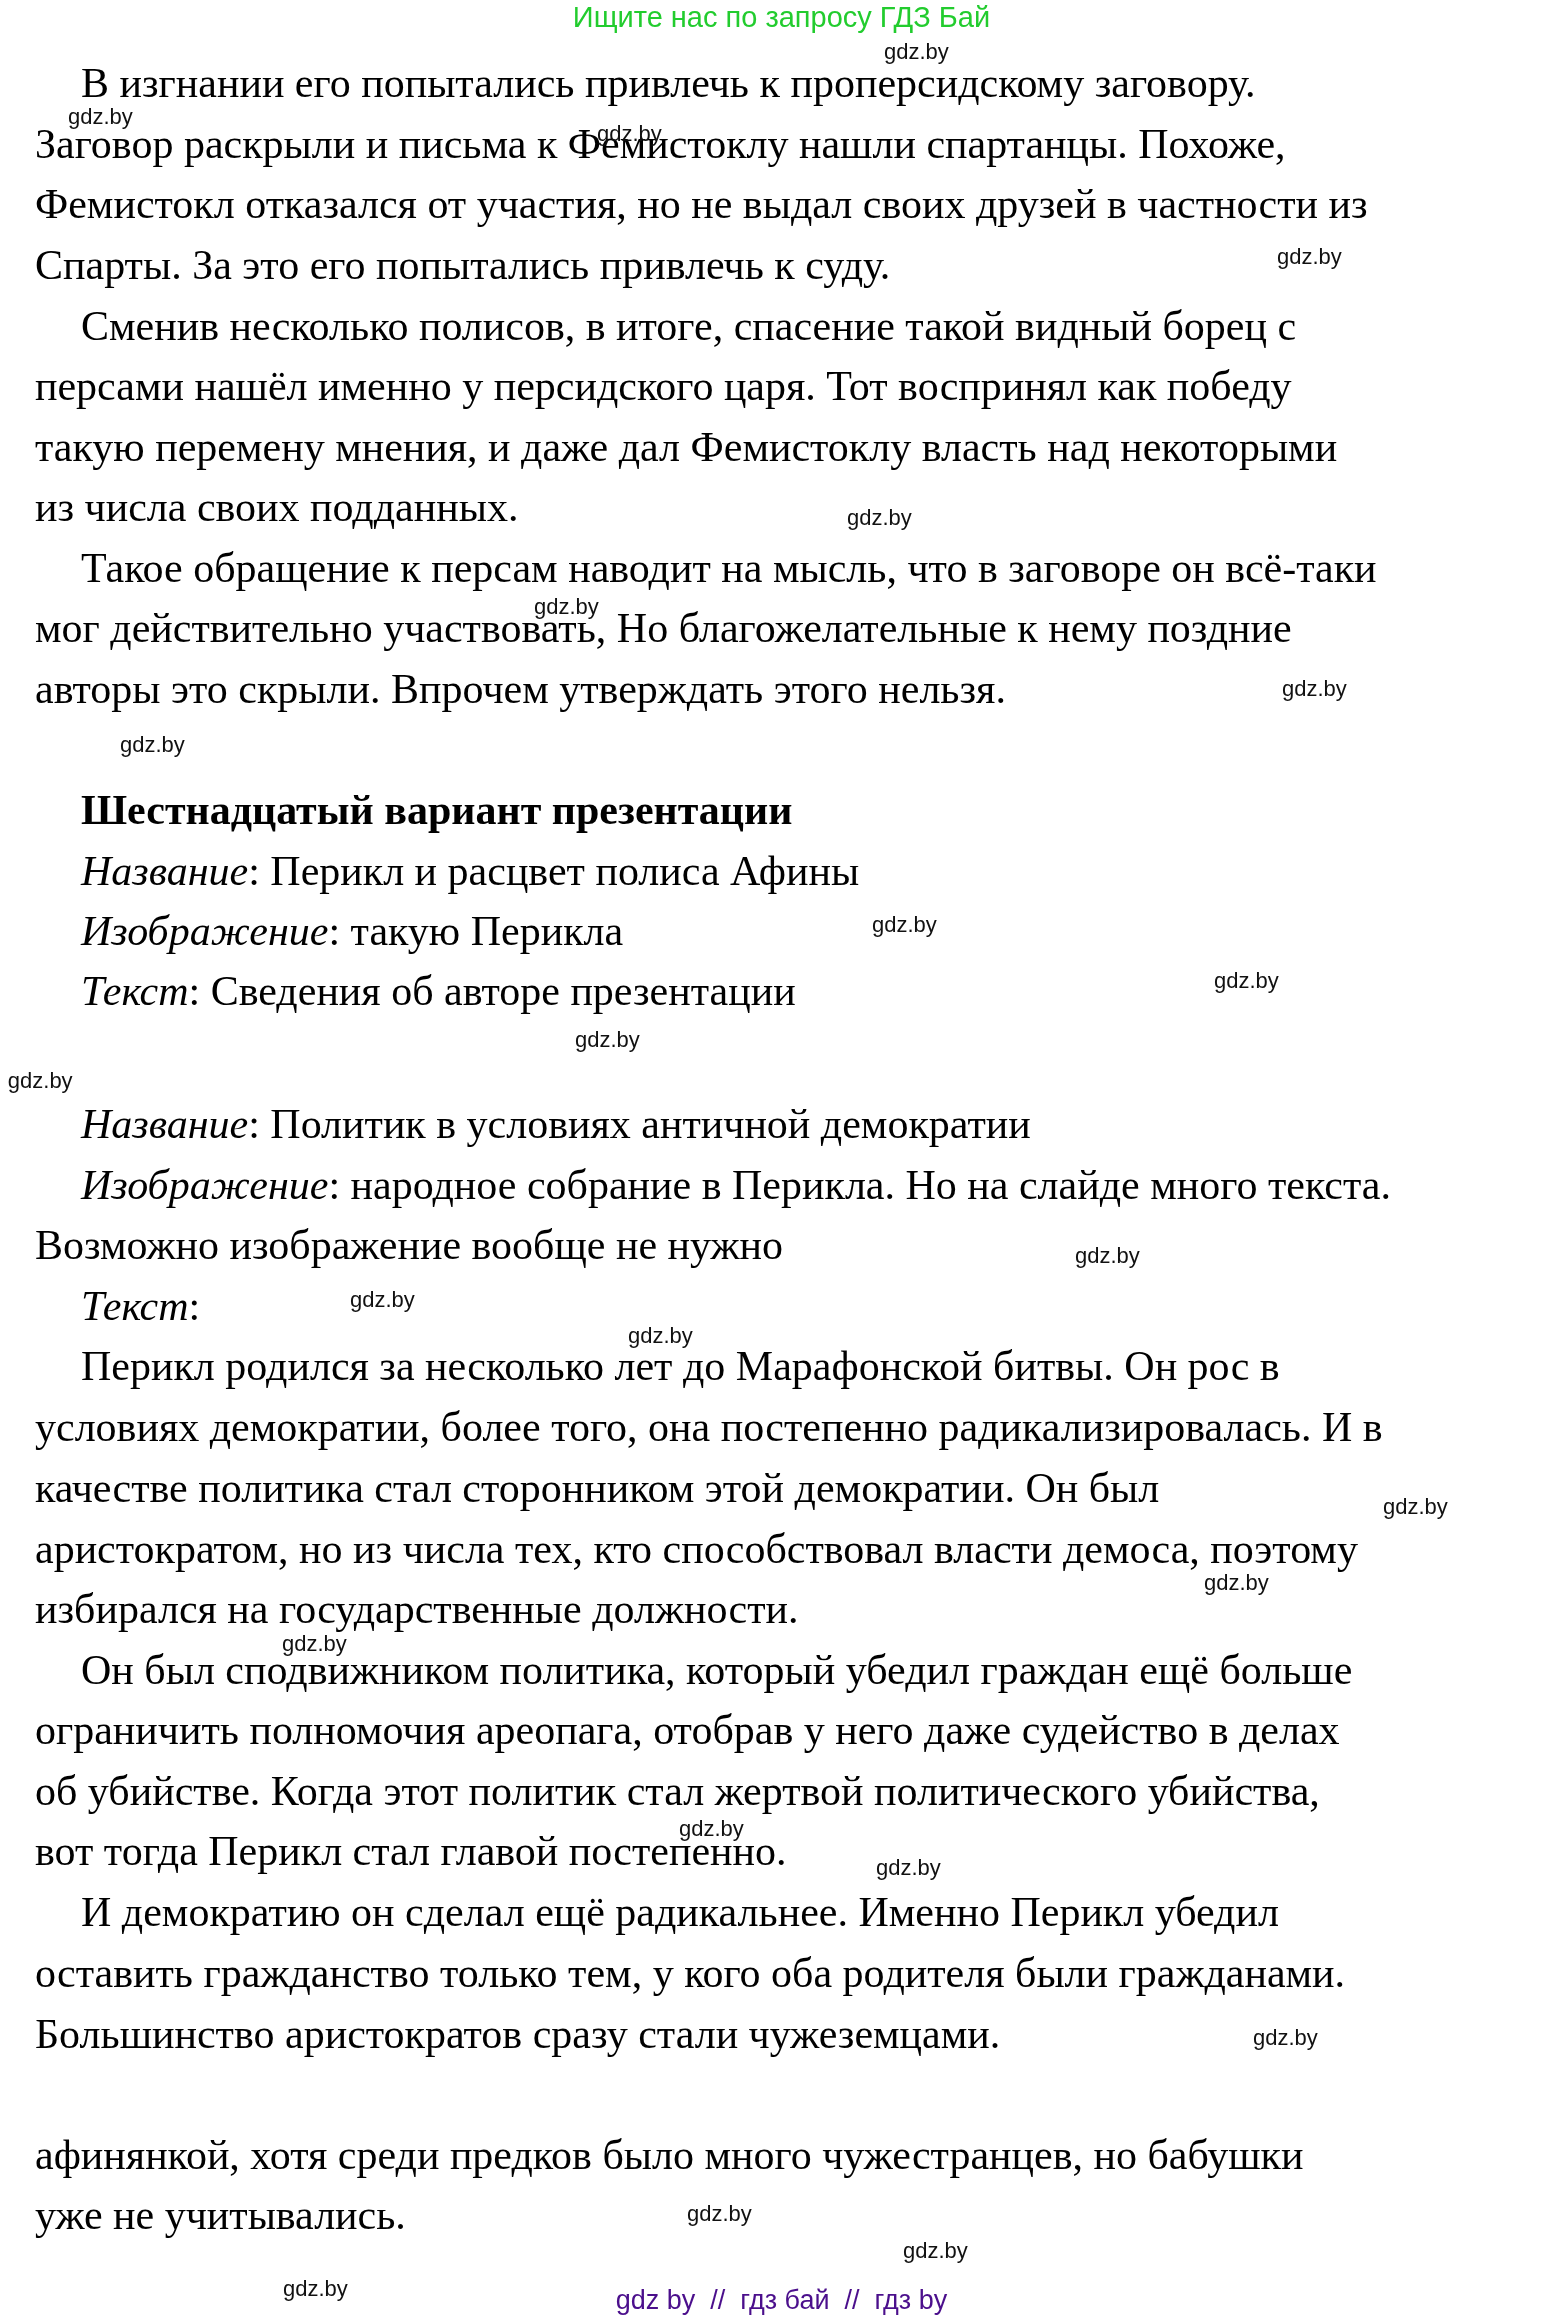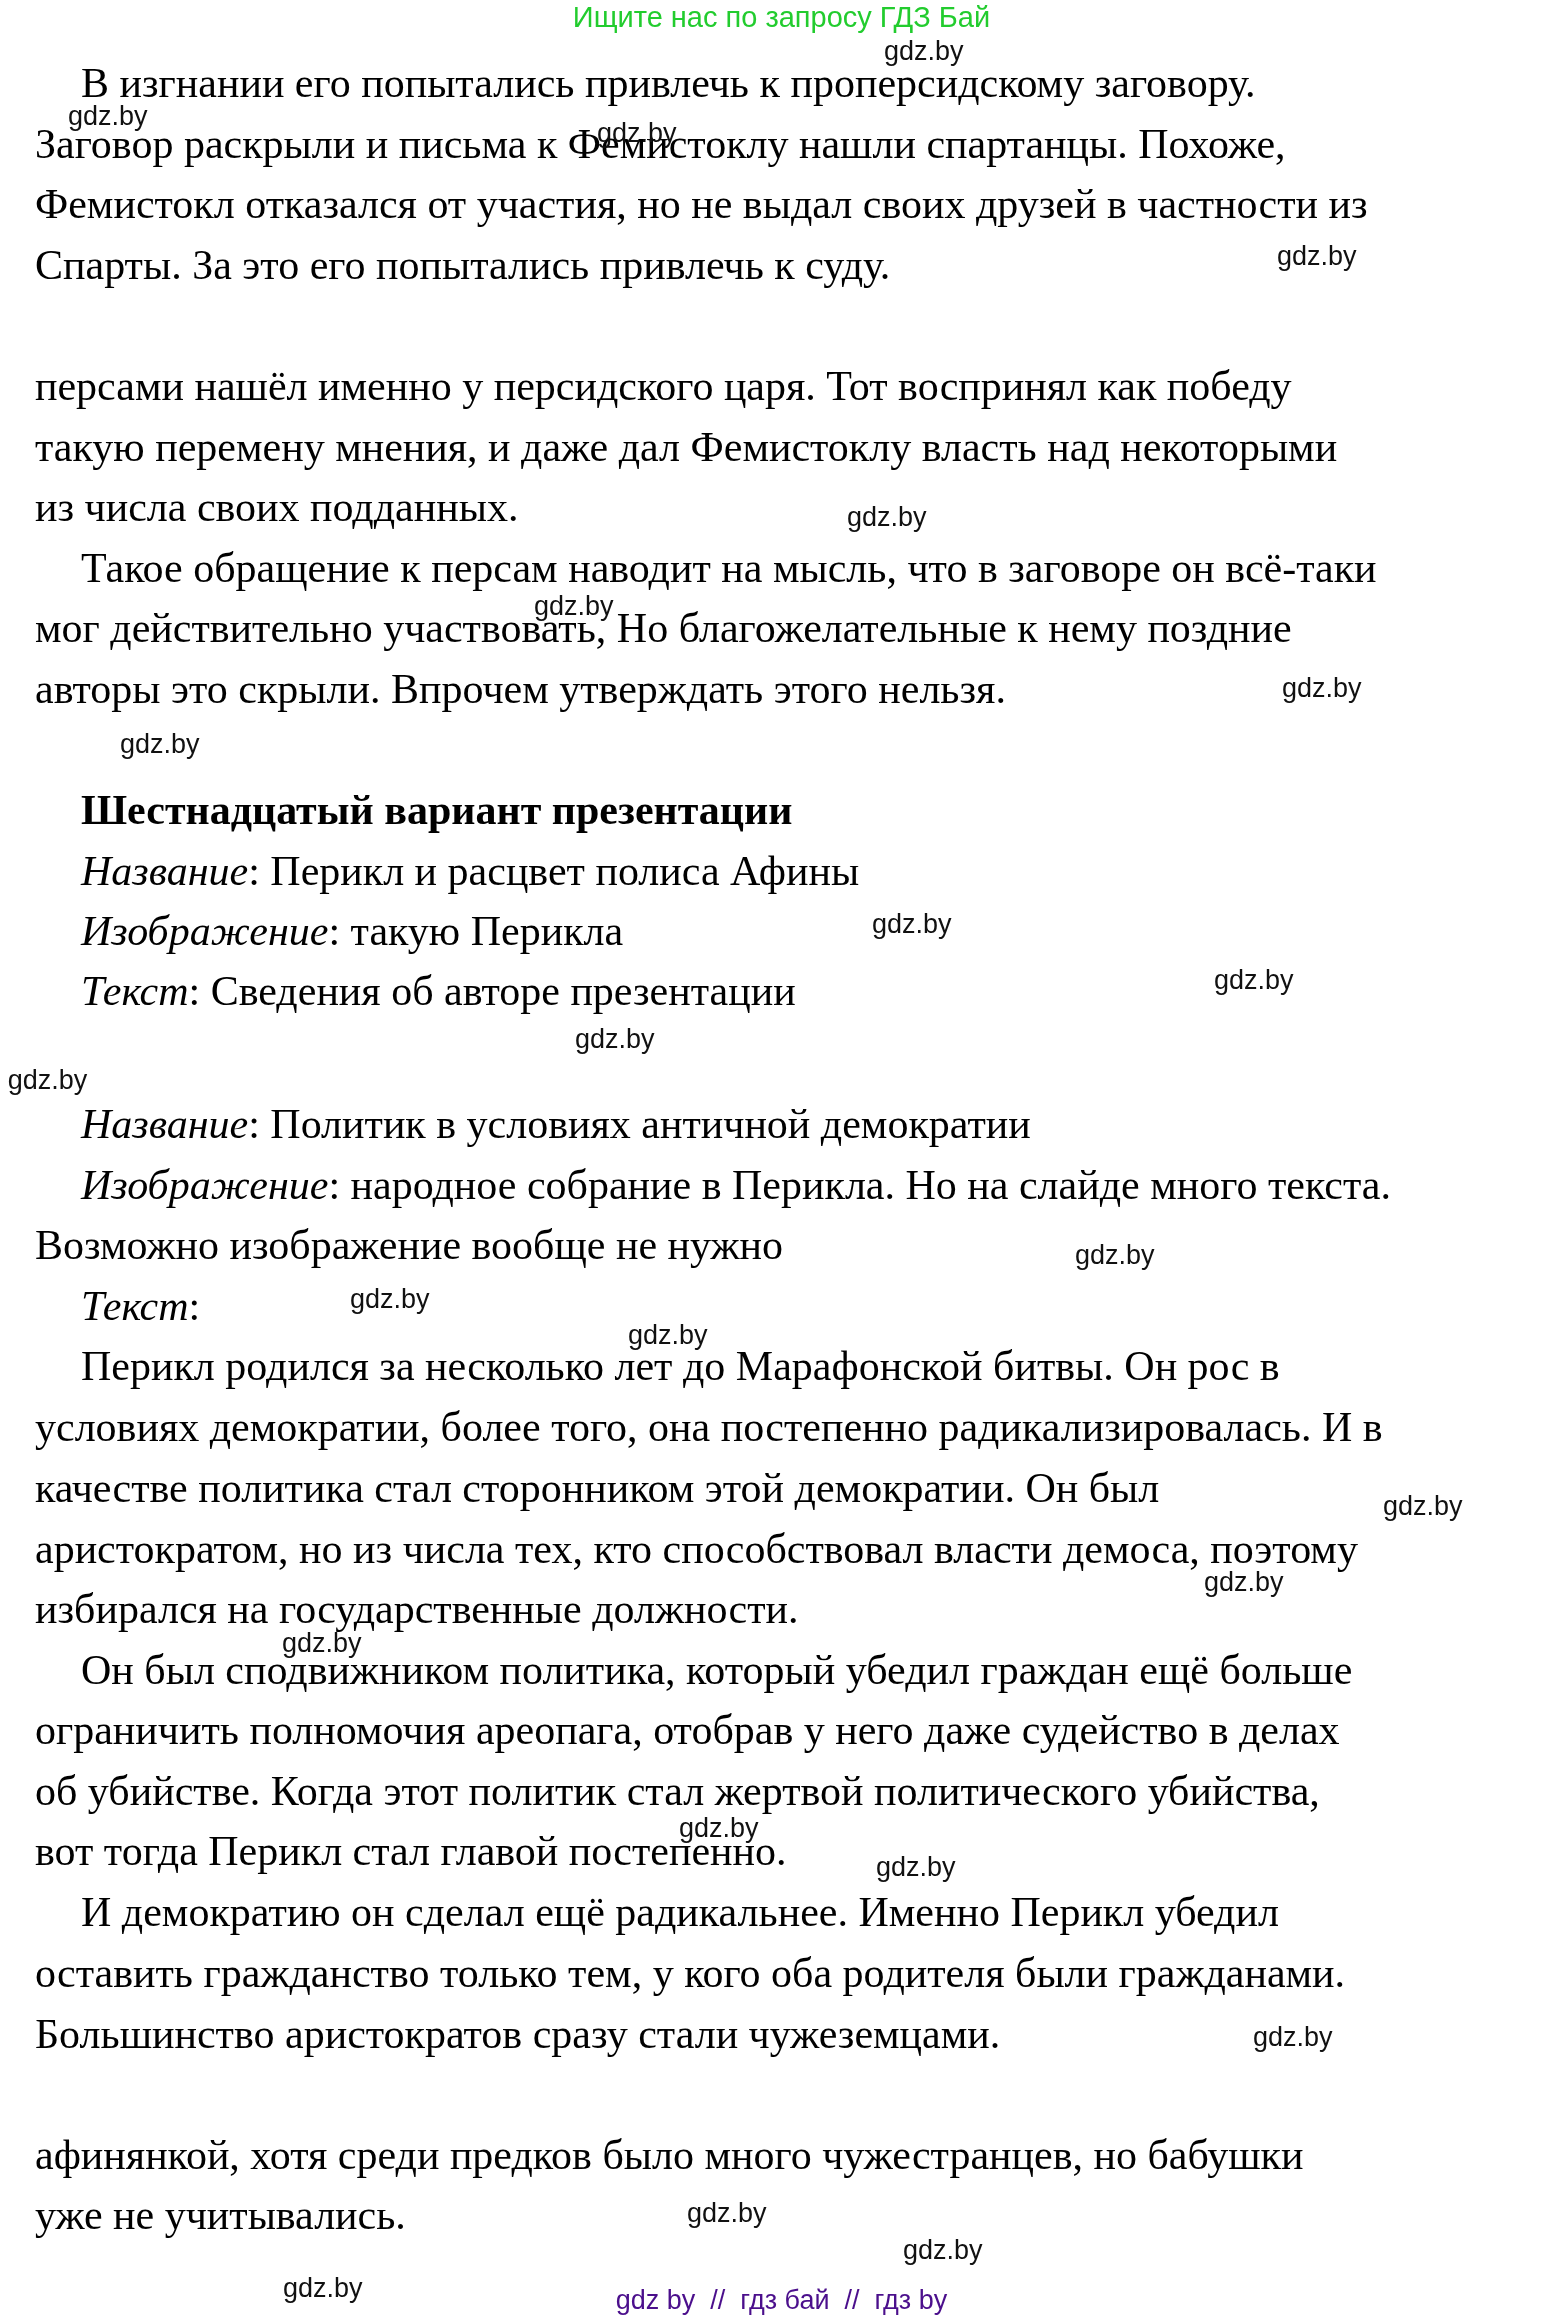--- a/index.html
+++ b/index.html
@@ -16,35 +16,36 @@
   }
   .line {
     position:absolute; left:35px;
     font-family:"Liberation Serif", serif; font-size:42px; color:#000;
     line-height:47px; white-space:nowrap;
   }
   .line.indent { left:81px; }
   .line.heading { font-weight:bold; left:81px; }
   .lbl { font-style:italic; }
   .wm {
-    position:absolute; font-family:"Liberation Sans", sans-serif; font-size:27px;
+    position:absolute; font-family:"Liberation Sans", sans-serif; font-size:22px;
     color:#111; line-height:25px; white-space:nowrap;
   }
 </style>
 </head>
 <body>
 
 <div class="page">
 
   <div class="header-banner">Ищите нас по запросу ГДЗ Бай</div>
 
   <div class="line indent" style="top:60px">В изгнании его попытались привлечь к проперсидскому заговору.</div>
   <div class="line" style="top:121px">Заговор раскрыли и письма к Фемистоклу нашли спартанцы. Похоже,</div>
   <div class="line" style="top:181px">Фемистокл отказался от участия, но не выдал своих друзей в частности из</div>
   <div class="line" style="top:242px">Спарты. За это его попытались привлечь к суду.</div>
+  <div class="line indent" style="top:303px">Сменив несколько полисов, в итоге, спасение такой видный борец с</div>
   <div class="line" style="top:363px">персами нашёл именно у персидского царя. Тот воспринял как победу</div>
   <div class="line" style="top:424px">такую перемену мнения, и даже дал Фемистоклу власть над некоторыми</div>
   <div class="line" style="top:484px">из числа своих подданных.</div>
   <div class="line indent" style="top:545px">Такое обращение к персам наводит на мысль, что в заговоре он всё-таки</div>
   <div class="line" style="top:605px">мог действительно участвовать, Но благожелательные к нему поздние</div>
   <div class="line" style="top:666px">авторы это скрыли. Впрочем утверждать этого нельзя.</div>
 
   <div class="line heading" style="top:787px">Шестнадцатый вариант презентации</div>
 
   <div class="line indent" style="top:848px">

